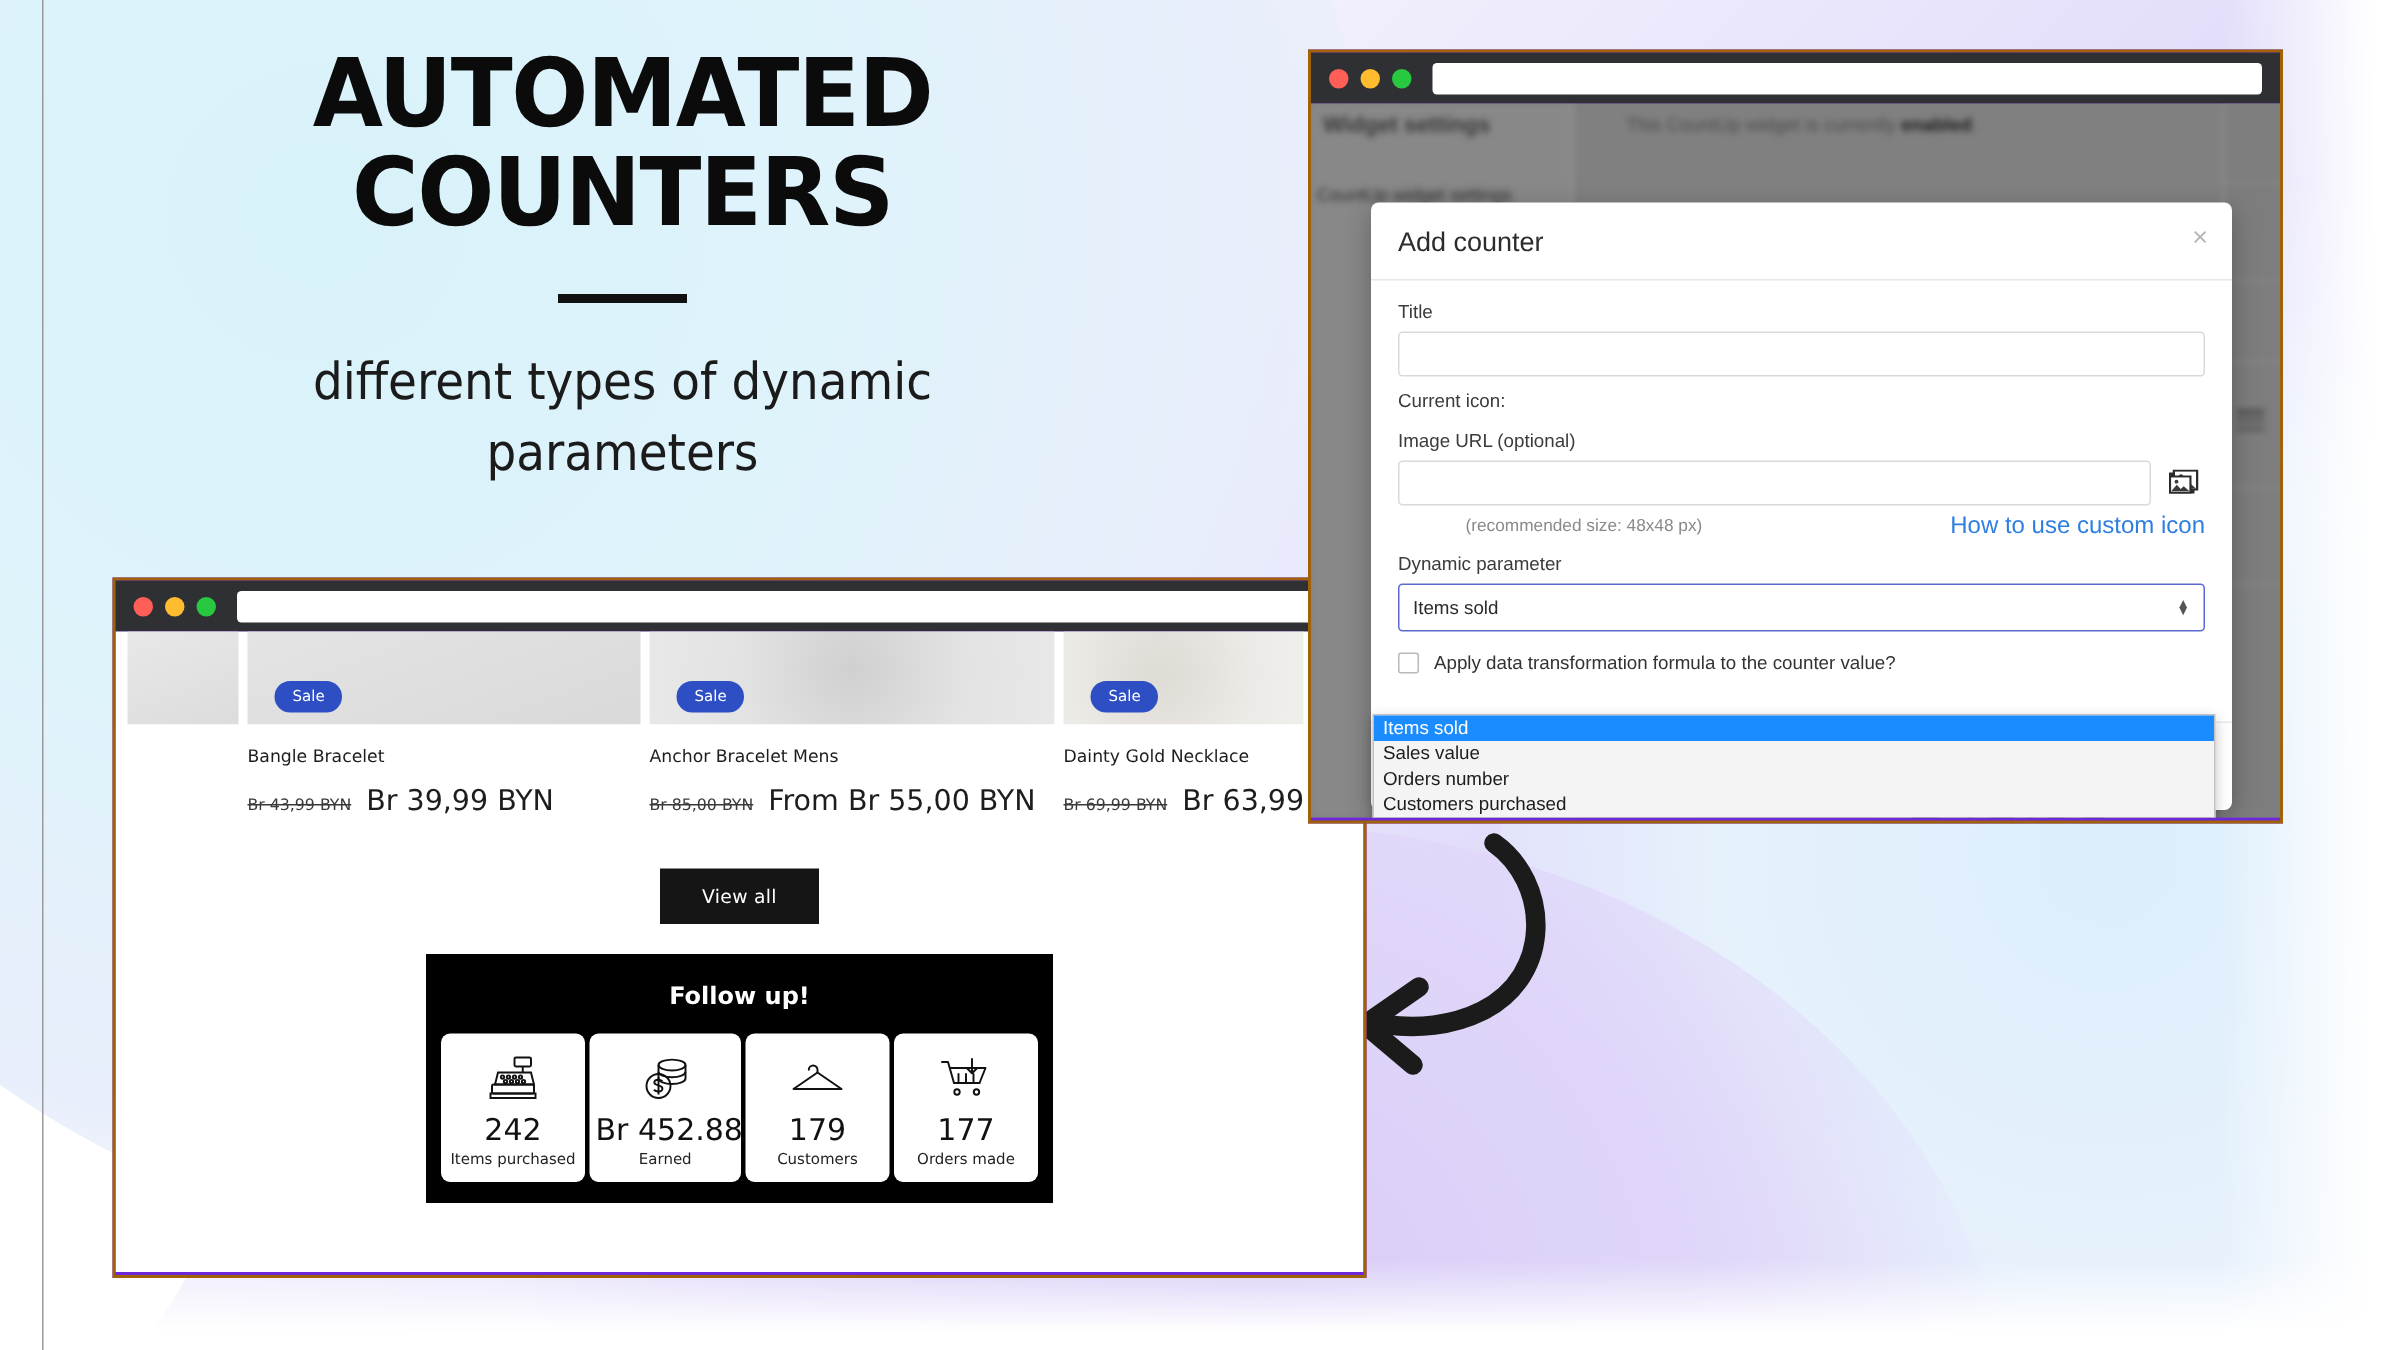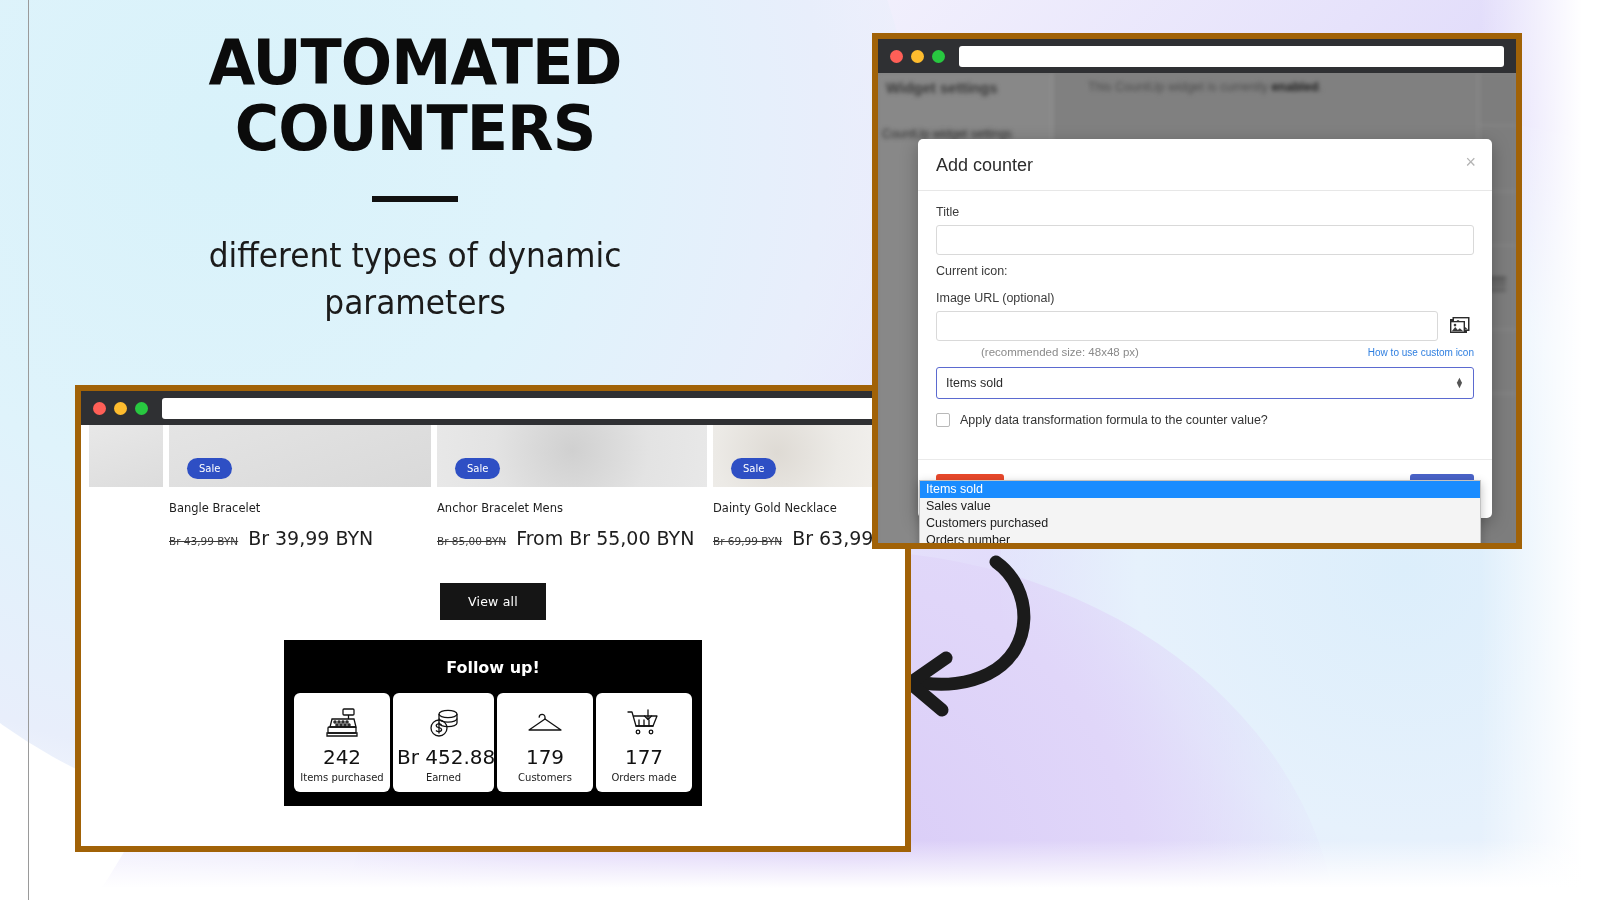--- a/index.html
+++ b/index.html
@@ -79,22 +79,22 @@
     font-size: 34px;
     line-height: 1.38;
     color: #1b1b1b;
     transform: scaleX(0.92);
   }
 
   
   .browser { position: absolute; z-index: 6; }
   .browser-frame {
     width: 100%; height: 100%;
-    background: #22c55e;
-    border: 6px solid #a16207;
+    background: #6d28d9;
+    border: 2px solid #a16207;
     overflow: hidden;
     position: relative;
   }
   .titlebar {
     height: 34px; background: #2f3033;
     display: flex; align-items: center; padding: 0 12px;
     position: relative;
   }
   .dots { display: flex; gap: 8px; margin-right: 14px; }
   .dot { width: 13px; height: 13px; border-radius: 50%; }
@@ -239,21 +239,21 @@
     width: 26px; height: 24px; background: #fff;
     display: flex; align-items: center; justify-content: center;
     cursor: pointer;
   }
   #hint-row {
     display: flex; justify-content: space-between; align-items: center;
     margin-top: 5px;
     margin-left: 45px;
   }
   #size-hint { font-size: 11.5px; color: #8a8a8a; }
-  #custom-icon-link { font-size: 10px; color: #2f7fe0; text-decoration: none; }
+  #custom-icon-link { font-size: 16px; color: #2f7fe0; text-decoration: none; }
   #param-select {
     width: 100%; height: 32px; border: 1px solid #5b6ad0; border-radius: 3px;
     background: #fff; display: flex; align-items: center; justify-content: space-between;
     padding: 0 9px; font-size: 12.5px; color: #2b2b2b; cursor: pointer;
   }
   #select-spinner { display: flex; flex-direction: column; align-items: center; line-height: .6; color: #555; font-size: 9px; }
   #checkbox-row { display: flex; align-items: center; gap: 10px; margin-top: 14px; }
   #formula-checkbox {
     width: 14px; height: 14px; border: 1px solid #b9b9b9; border-radius: 2px; background: #fff;
   }
@@ -520,20 +520,21 @@
               </svg>
             </div>
           </div>
 
           <div id="hint-row">
             <span id="size-hint">(recommended size: 48x48 px)</span>
             <a href="#" id="custom-icon-link">How to use custom icon</a>
           </div>
 
           <div class="spacer-8"></div>
+          <div class="field-label">Dynamic parameter</div>
 
           <div id="param-select">
             <span>Items sold</span>
             <span id="select-spinner">▲<br>▼</span>
           </div>
 
           <div id="checkbox-row">
             <span id="formula-checkbox"></span>
             <span id="checkbox-label">Apply data transformation formula to the counter value?</span>
           </div>
@@ -541,22 +542,22 @@
 
         <div id="modal-footer">
           <button id="delete-button">Delete</button>
           <button id="save-button">Save</button>
         </div>
       </div>
 
       <div id="dropdown-list">
         <div class="dd-option selected">Items sold</div>
         <div class="dd-option">Sales value</div>
+        <div class="dd-option">Orders number</div>
         <div class="dd-option">Customers purchased</div>
-        <div class="dd-option">Orders number</div>
 
       </div>
 
     </div>
   </div>
 </div>
 
 <div id="curved-arrow">
   <svg width="190" height="180" viewBox="0 0 190 180" fill="none">
     <path d="M116 22 C 153 48, 156 110, 108 134 C 88 144, 64 146, 44 143" stroke="#1b1b1b" stroke-width="13" stroke-linecap="round"></path>

